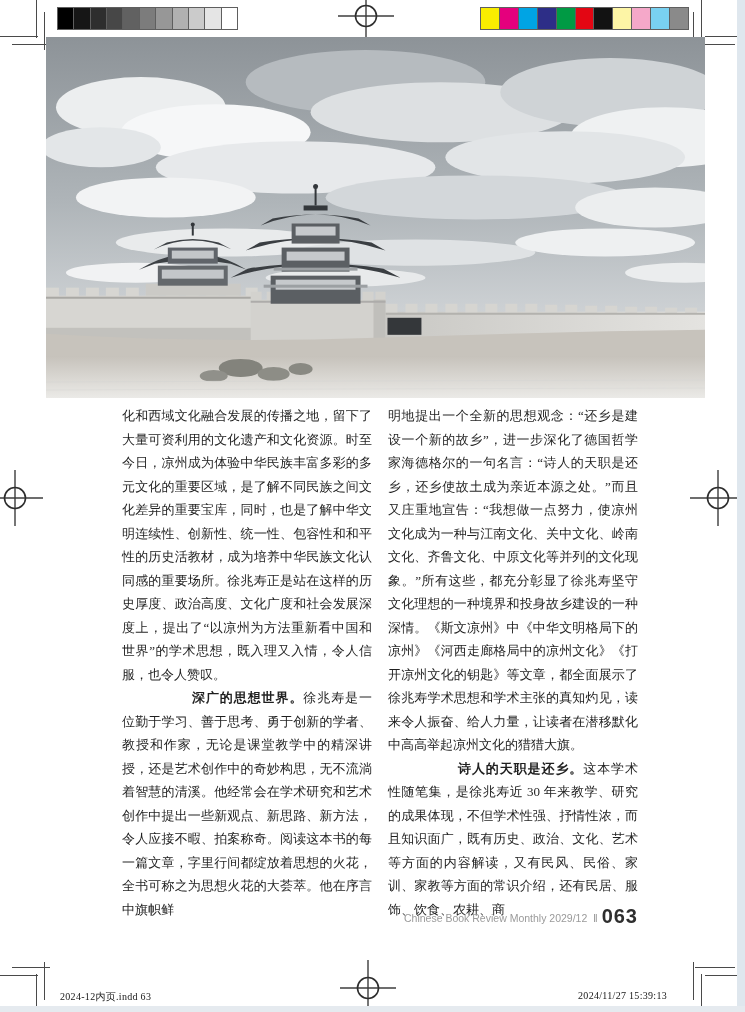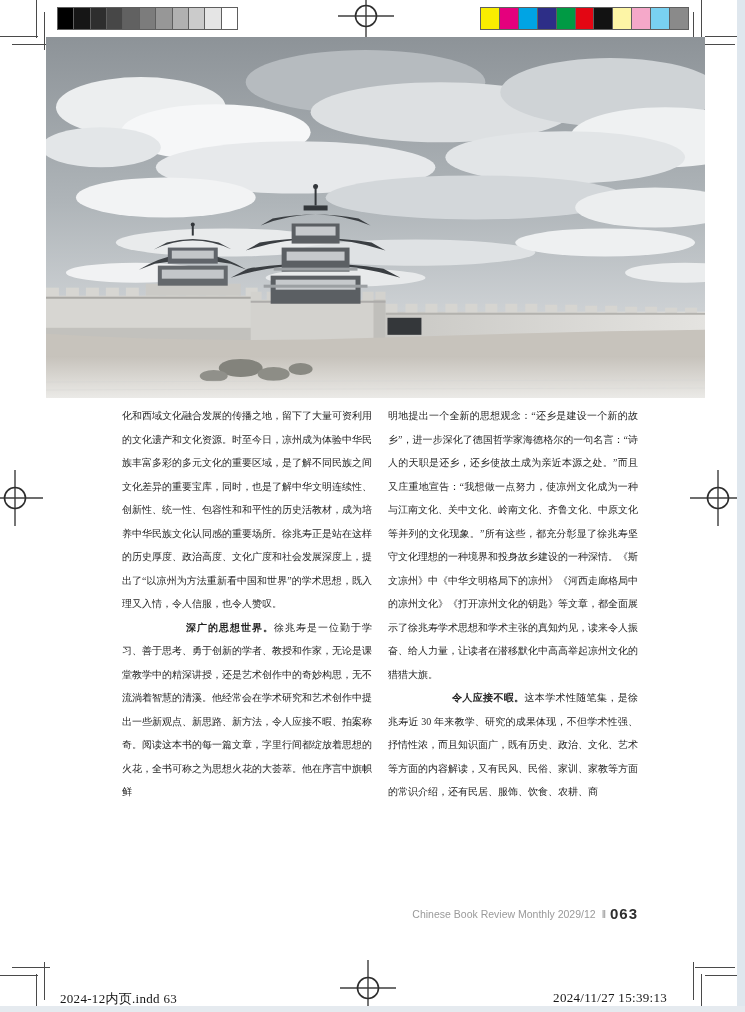--- a/index.html
+++ b/index.html
@@ -14,31 +14,31 @@
   
   .regmark{position:absolute;width:56px;height:56px;}
   .regmark svg{display:block;}
   
   .cm{position:absolute;background:#4a4a4a;}
   
   .photo{position:absolute;left:46px;top:37px;width:659px;height:361px;margin:0;}
   .photo svg{display:block;width:100%;height:100%;}
   
   .article{position:absolute;left:122px;top:404px;width:516px;display:flex;gap:16px;}
-  .col{width:250px;font-size:10px;line-height:23.5px;color:#1f1f1f;text-align:justify;}
+  .col{width:250px;font-size:13px;line-height:23.5px;color:#1f1f1f;text-align:justify;}
   .para{margin:0;text-indent:2em;}
   .para.cont{text-indent:0;}
   .runin{font-weight:700;margin-left:44px;}
   
   .footer{position:absolute;left:122px;top:905px;width:516px;text-align:right;
           font-family:"Liberation Sans","DejaVu Sans",sans-serif;font-size:10.5px;color:#9a9a9a;}
   .footer .sep{margin:0 4px 0 6px;color:#8c8c8c;}
-  .footer .pageno{font-size:15px;font-weight:700;color:#2e2e2e;letter-spacing:1px;vertical-align:-1px;}
-  
-  .slug{position:absolute;top:990px;font-size:13px;color:#161616;letter-spacing:0.3px;}
+  .footer .pageno{font-size:20px;font-weight:700;color:#2e2e2e;letter-spacing:1px;vertical-align:-1px;}
+  
+  .slug{position:absolute;top:990px;font-size:10px;color:#161616;letter-spacing:0.3px;}
   .slug-left{left:60px;}
   .slug-right{right:78px;}
   
   .edge-right{position:absolute;right:0;top:0;width:8px;height:1012px;background:#dfe7ee;}
   .edge-bottom{position:absolute;left:0;bottom:0;width:745px;height:6px;background:#e5eaef;}
 </style>
 </head>
 <body>
 
 <div class="sheet">
@@ -259,21 +259,21 @@
     </svg>
   </figure>
 
   <main class="article">
     <div class="col">
       <p class="para cont">化和西域文化融合发展的传播之地，留下了大量可资利用的文化遗产和文化资源。时至今日，凉州成为体验中华民族丰富多彩的多元文化的重要区域，是了解不同民族之间文化差异的重要宝库，同时，也是了解中华文明连续性、创新性、统一性、包容性和和平性的历史活教材，成为培养中华民族文化认同感的重要场所。徐兆寿正是站在这样的历史厚度、政治高度、文化广度和社会发展深度上，提出了“以凉州为方法重新看中国和世界”的学术思想，既入理又入情，令人信服，也令人赞叹。</p>
       <p class="para"><b class="runin">深广的思想世界。</b><span>徐兆寿是一位勤于学习、善于思考、勇于创新的学者、教授和作家，无论是课堂教学中的精深讲授，还是艺术创作中的奇妙构思，无不流淌着智慧的清溪。他经常会在学术研究和艺术创作中提出一些新观点、新思路、新方法，令人应接不暇、拍案称奇。阅读这本书的每一篇文章，字里行间都绽放着思想的火花，全书可称之为思想火花的大荟萃。他在序言中旗帜鲜</span></p>
     </div>
     <div class="col">
       <p class="para cont">明地提出一个全新的思想观念：“还乡是建设一个新的故乡”，进一步深化了德国哲学家海德格尔的一句名言：“诗人的天职是还乡，还乡使故土成为亲近本源之处。”而且又庄重地宣告：“我想做一点努力，使凉州文化成为一种与江南文化、关中文化、岭南文化、齐鲁文化、中原文化等并列的文化现象。”所有这些，都充分彰显了徐兆寿坚守文化理想的一种境界和投身故乡建设的一种深情。《斯文凉州》中《中华文明格局下的凉州》《河西走廊格局中的凉州文化》《打开凉州文化的钥匙》等文章，都全面展示了徐兆寿学术思想和学术主张的真知灼见，读来令人振奋、给人力量，让读者在潜移默化中高高举起凉州文化的猎猎大旗。</p>
-      <p class="para"><b class="runin">令人应接不暇。</b><span>这本学术性随笔集，是徐兆寿近 30 年来教学、研究的成果体现，不但学术性强、抒情性浓，而且知识面广，既有历史、政治、文化、艺术等方面的内容解读，又有民风、民俗、家训、家教等方面的常识介绍，还有民居、服饰、饮食、农耕、商</span></p>
+      <p class="para"><b class="runin">诗人的天职是还乡。</b><span>这本学术性随笔集，是徐兆寿近 30 年来教学、研究的成果体现，不但学术性强、抒情性浓，而且知识面广，既有历史、政治、文化、艺术等方面的内容解读，又有民风、民俗、家训、家教等方面的常识介绍，还有民居、服饰、饮食、农耕、商</span></p>
     </div>
   </main>
 
   <div class="footer">
     <span>Chinese Book Review Monthly 2029/12</span><span class="sep">‖</span><span class="pageno">063</span>
   </div>
 
   <div class="slug slug-left">2024-12内页.indd   63</div>
   <div class="slug slug-right">2024/11/27   15:39:13</div>
 

